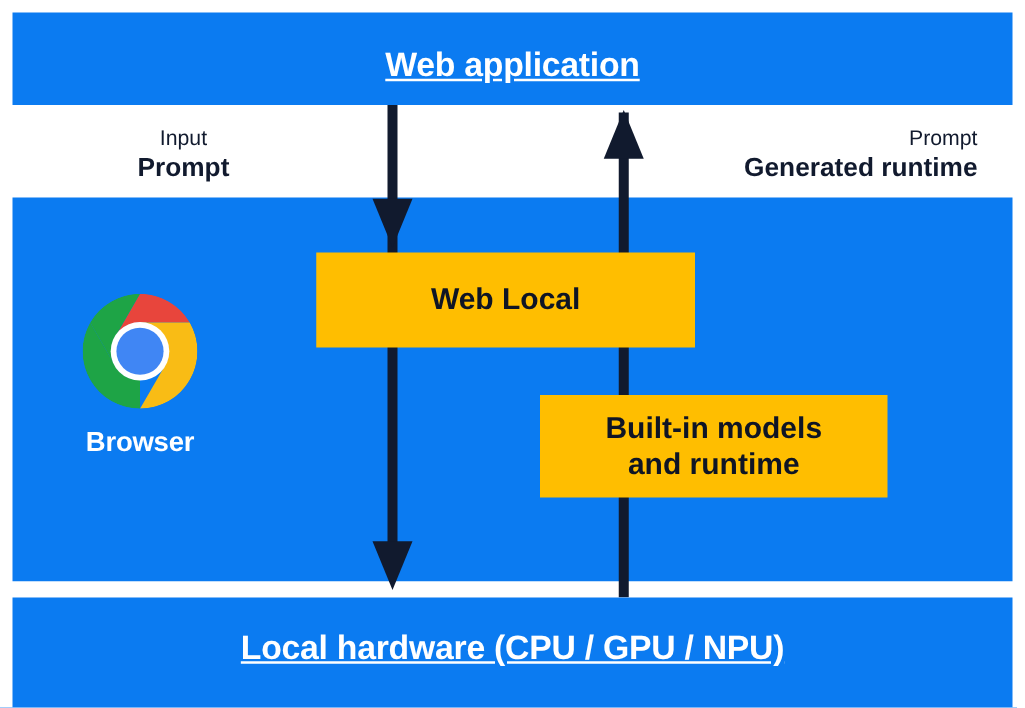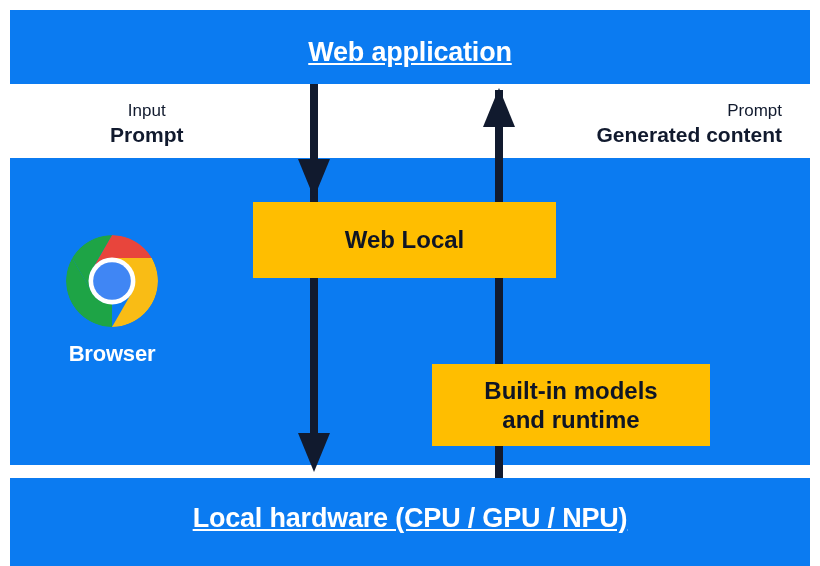--- a/index.html
+++ b/index.html
@@ -36,21 +36,21 @@
   
   .box{
     position:absolute;background:#ffbe00;
     display:flex;align-items:center;justify-content:center;
     text-align:center;color:#0f1525;
     font-weight:700;line-height:1.22;
     font-family:"Liberation Sans", sans-serif;
     z-index:3;
   }
   #box-web-apis{left:253px;top:202px;width:303px;height:76px;font-size:24px;}
-  #box-builtin-models{left:432px;top:316px;width:278px;height:82px;font-size:24px;margin-top:48px;}
+  #box-builtin-models{left:432px;top:316px;width:278px;height:82px;font-size:24px;}
   #box-builtin-models .box-label{white-space:pre-line;}
 
   
   .edge-label{position:absolute;color:#111a2e;font-family:"Liberation Sans", sans-serif;}
   .edge-label .kind{display:block;font-size:17px;font-weight:400;line-height:1.25;}
   .edge-label .value{display:block;font-size:21px;font-weight:700;line-height:1.3;}
   #label-input{left:110px;top:100px;text-align:center;}
   #label-output{right:38px;top:100px;text-align:right;}
 
   
@@ -70,21 +70,21 @@
     <div class="bar-title">Web application</div>
   </div>
 
   <div class="edge-label" id="label-input">
     <span class="kind">Input</span>
     <span class="value">Prompt</span>
   </div>
 
   <div class="edge-label" id="label-output">
     <span class="kind">Prompt</span>
-    <span class="value">Generated content</span>
+    <span class="value">Generated runtime</span>
   </div>
 
   <div class="bar" id="bar-browser"></div>
 
   <div id="browser-group">
     <svg id="chrome-logo" viewBox="0 0 100 100">
       <defs>
         <clipPath id="clip-circle">
             <circle cx="50" cy="50" r="50"></circle>
           </clipPath>

